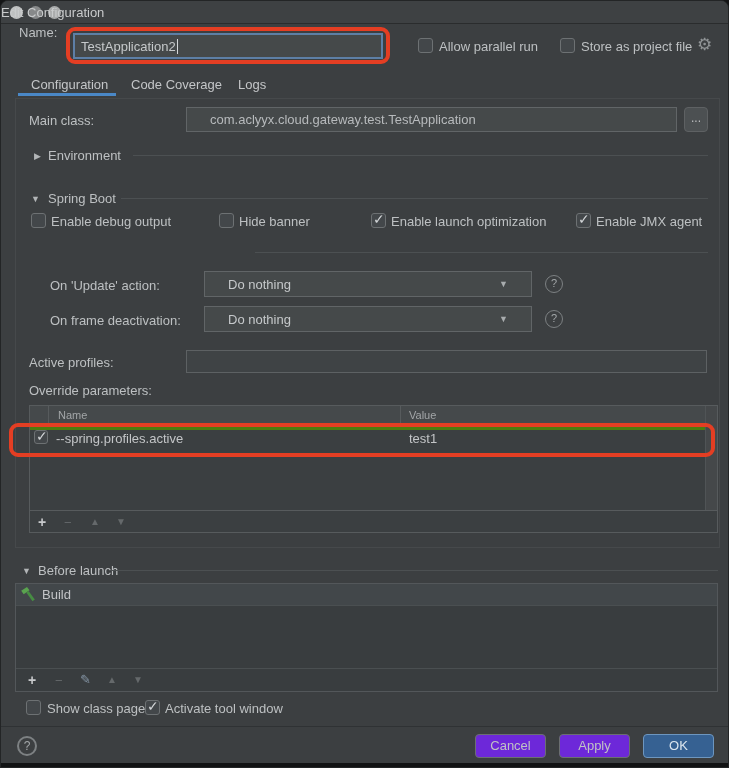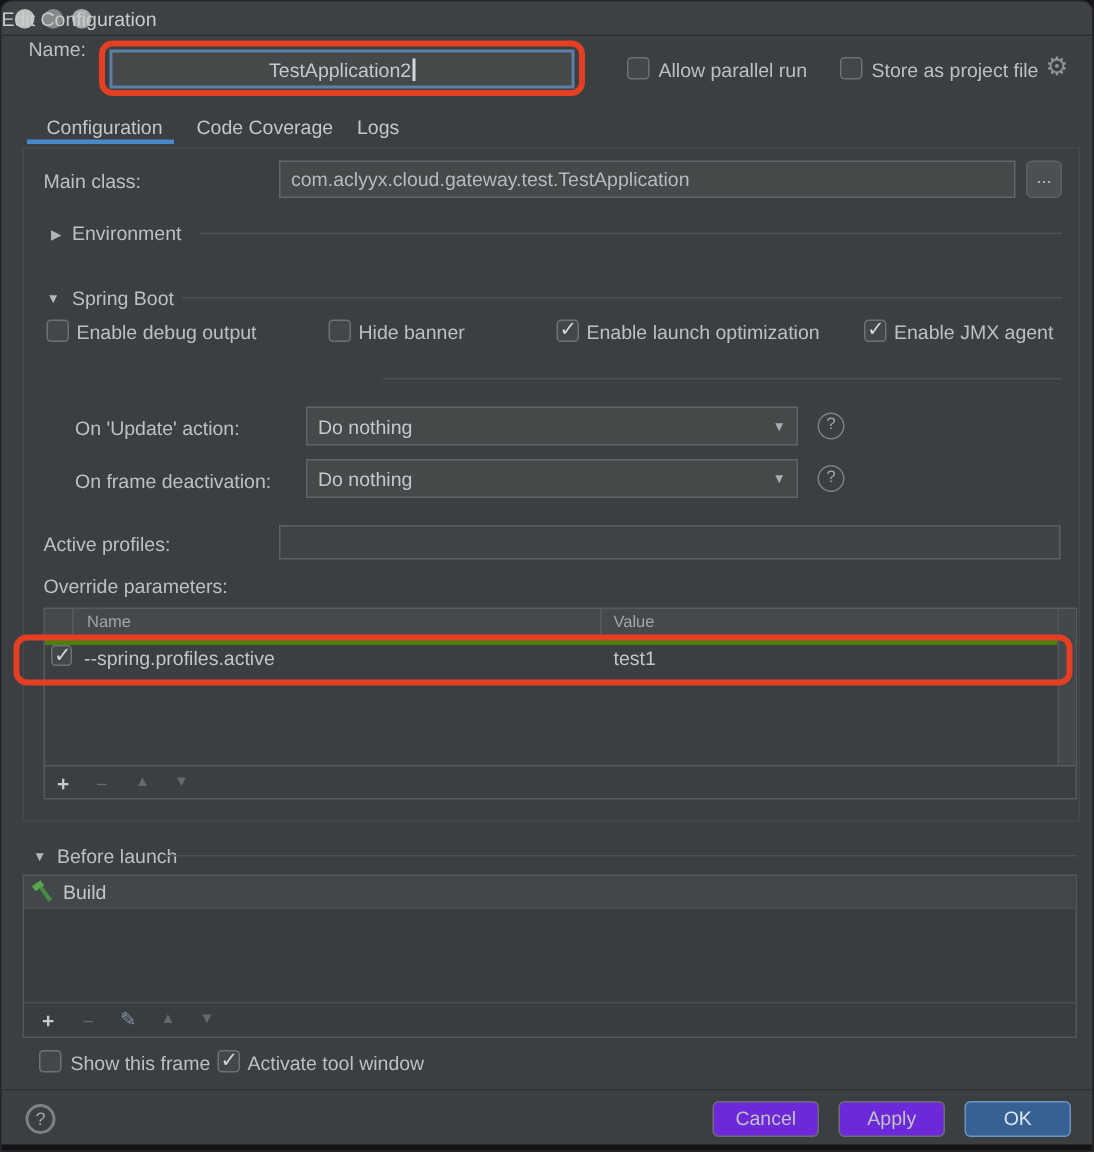--- a/index.html
+++ b/index.html
@@ -7,21 +7,21 @@
           font-family:"Liberation Sans",sans-serif;border:1px solid #232526;box-sizing:border-box;
           border-radius:8px 8px 0 0;}
   .abs{position:absolute;}
   .lbl{font-size:13px;color:#bdc0c2;white-space:nowrap;}
   
   .titlebar{position:absolute;left:0;top:0;right:0;height:22px;background:#3e4143;border-bottom:1px solid #2a2c2d;}
   .light{position:absolute;top:5px;width:13px;height:13px;border-radius:50%;}
   .title-text{position:absolute;left:0;right:0;top:4px;text-align:left;font-size:13px;color:#c9cbcc;}
   
   .field{background:#45494a;border:1px solid #616567;box-sizing:border-box;display:flex;align-items:center;
-         padding:0 7px;font-size:13px;color:#c6c9cb;overflow:hidden;}
+         padding:0 23px;font-size:13px;color:#c6c9cb;overflow:hidden;}
   .field.focused{border:2px solid #5d7fa6;padding:0 6px;}
   .field.empty{background:#3f4345;border-color:#5d6163;}
   .cursor{display:inline-block;width:1.5px;height:15px;background:#d4d7d9;margin-left:1px;}
   .dd-arrow{margin-left:auto;font-size:9px;color:#a8acae;}
   
   .cb{position:absolute;width:15px;height:15px;background:#43474a;border:1px solid #6d7173;border-radius:3px;
       box-sizing:border-box;}
   .cb .mark{position:absolute;left:1px;top:-3px;font-size:14px;color:#d3d6d8;}
   
   .annot{position:absolute;border:4px solid #e43e23;border-radius:9px;box-sizing:border-box;pointer-events:none;z-index:30;}
@@ -60,21 +60,21 @@
 <div class="window">
 
   <div class="titlebar">
     <span class="light" style="left:9px;background:#bfc1c1;"></span>
     <span class="light" style="left:28px;background:#87898a;"></span>
     <span class="light" style="left:47px;background:#aaacac;"></span>
     <div class="title-text">Edit Configuration</div>
   </div>
 
   <span class="abs lbl" style="left:18px;top:24px;">Name:</span>
-  <div class="abs field focused" style="left:72px;top:32px;width:310px;height:26px;justify-content:center;">
+  <div class="abs field focused" style="left:72px;top:32px;width:310px;height:26px;">
     <span>TestApplication2</span>
       <span class="cursor"></span>
   </div>
   <div class="annot" style="left:65px;top:26px;width:324px;height:37px;"></div>
 
   <span class="cb" style="left:417px;top:37px;"></span>
   <span class="abs lbl" style="left:438px;top:38px;">Allow parallel run</span>
   <span class="cb" style="left:559px;top:37px;"></span>
   <span class="abs lbl" style="left:580px;top:38px;">Store as project file</span>
   <span class="abs" style="left:696px;top:33px;font-size:17px;color:#8f9395;">⚙</span>
@@ -175,21 +175,21 @@
     </div>
     <div class="abs" style="left:0;right:0;top:84px;height:1px;background:#4a4f51;"></div>
     <span class="ticon on" style="left:12px;top:88px;font-size:14px;">+</span>
     <span class="ticon" style="left:39px;top:89px;font-size:13px;">−</span>
     <span class="ticon" style="left:64px;top:88px;font-size:13px;color:#8494a4;">✎</span>
     <span class="ticon" style="left:91px;top:90px;font-size:10px;">▲</span>
     <span class="ticon" style="left:117px;top:90px;font-size:10px;">▼</span>
   </div>
 
   <span class="cb" style="left:25px;top:699px;"></span>
-  <span class="abs lbl" style="left:46px;top:700px;">Show this frame</span>
+  <span class="abs lbl" style="left:46px;top:700px;">Show class page</span>
   <span class="cb" style="left:144px;top:699px;">
       <span class="mark">✓</span>
     </span>
   <span class="abs lbl" style="left:164px;top:700px;">Activate tool window</span>
 
   <div class="rule" style="left:0;top:725px;width:729px;background:#2f3234;"></div>
   <div class="help" style="left:16px;top:735px;width:20px;height:20px;line-height:17px;font-size:12px;border-width:2px;">?</div>
   <div class="btn plain" style="left:474px;">Cancel</div>
   <div class="btn plain" style="left:558px;">Apply</div>
   <div class="btn primary" style="left:642px;">OK</div>

